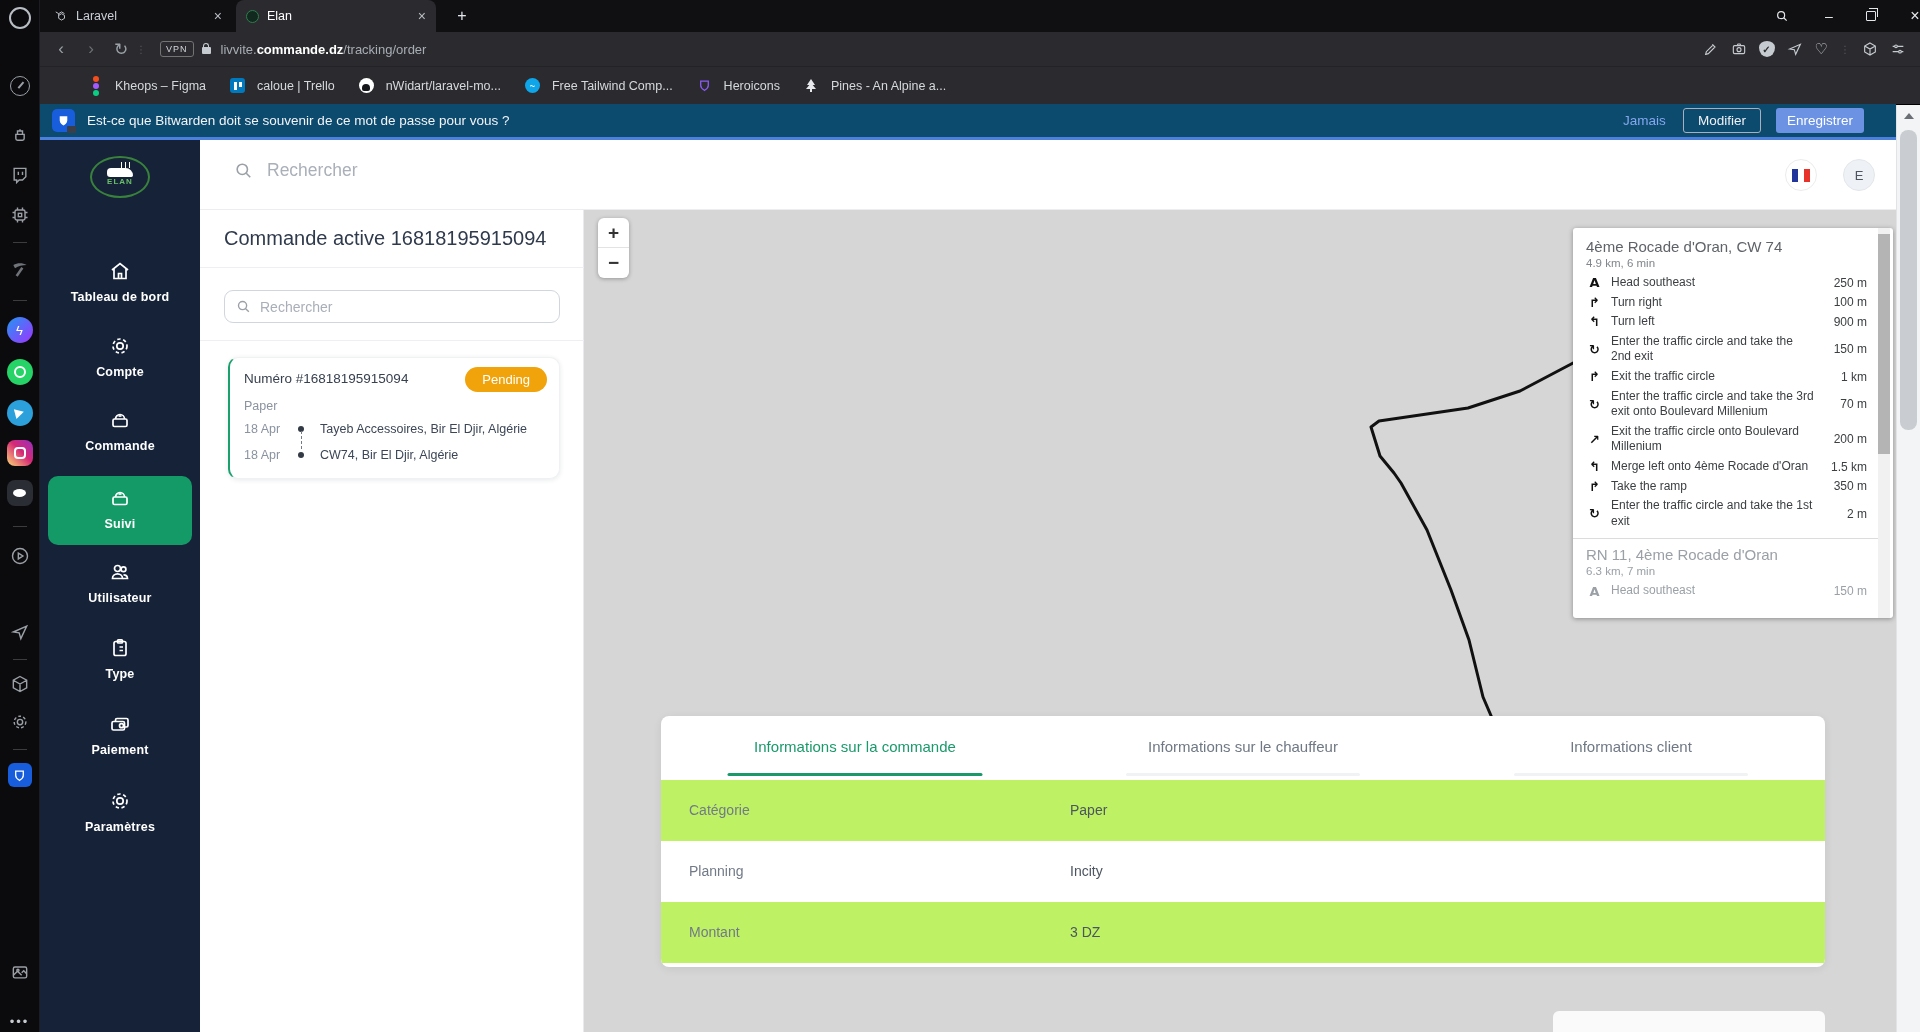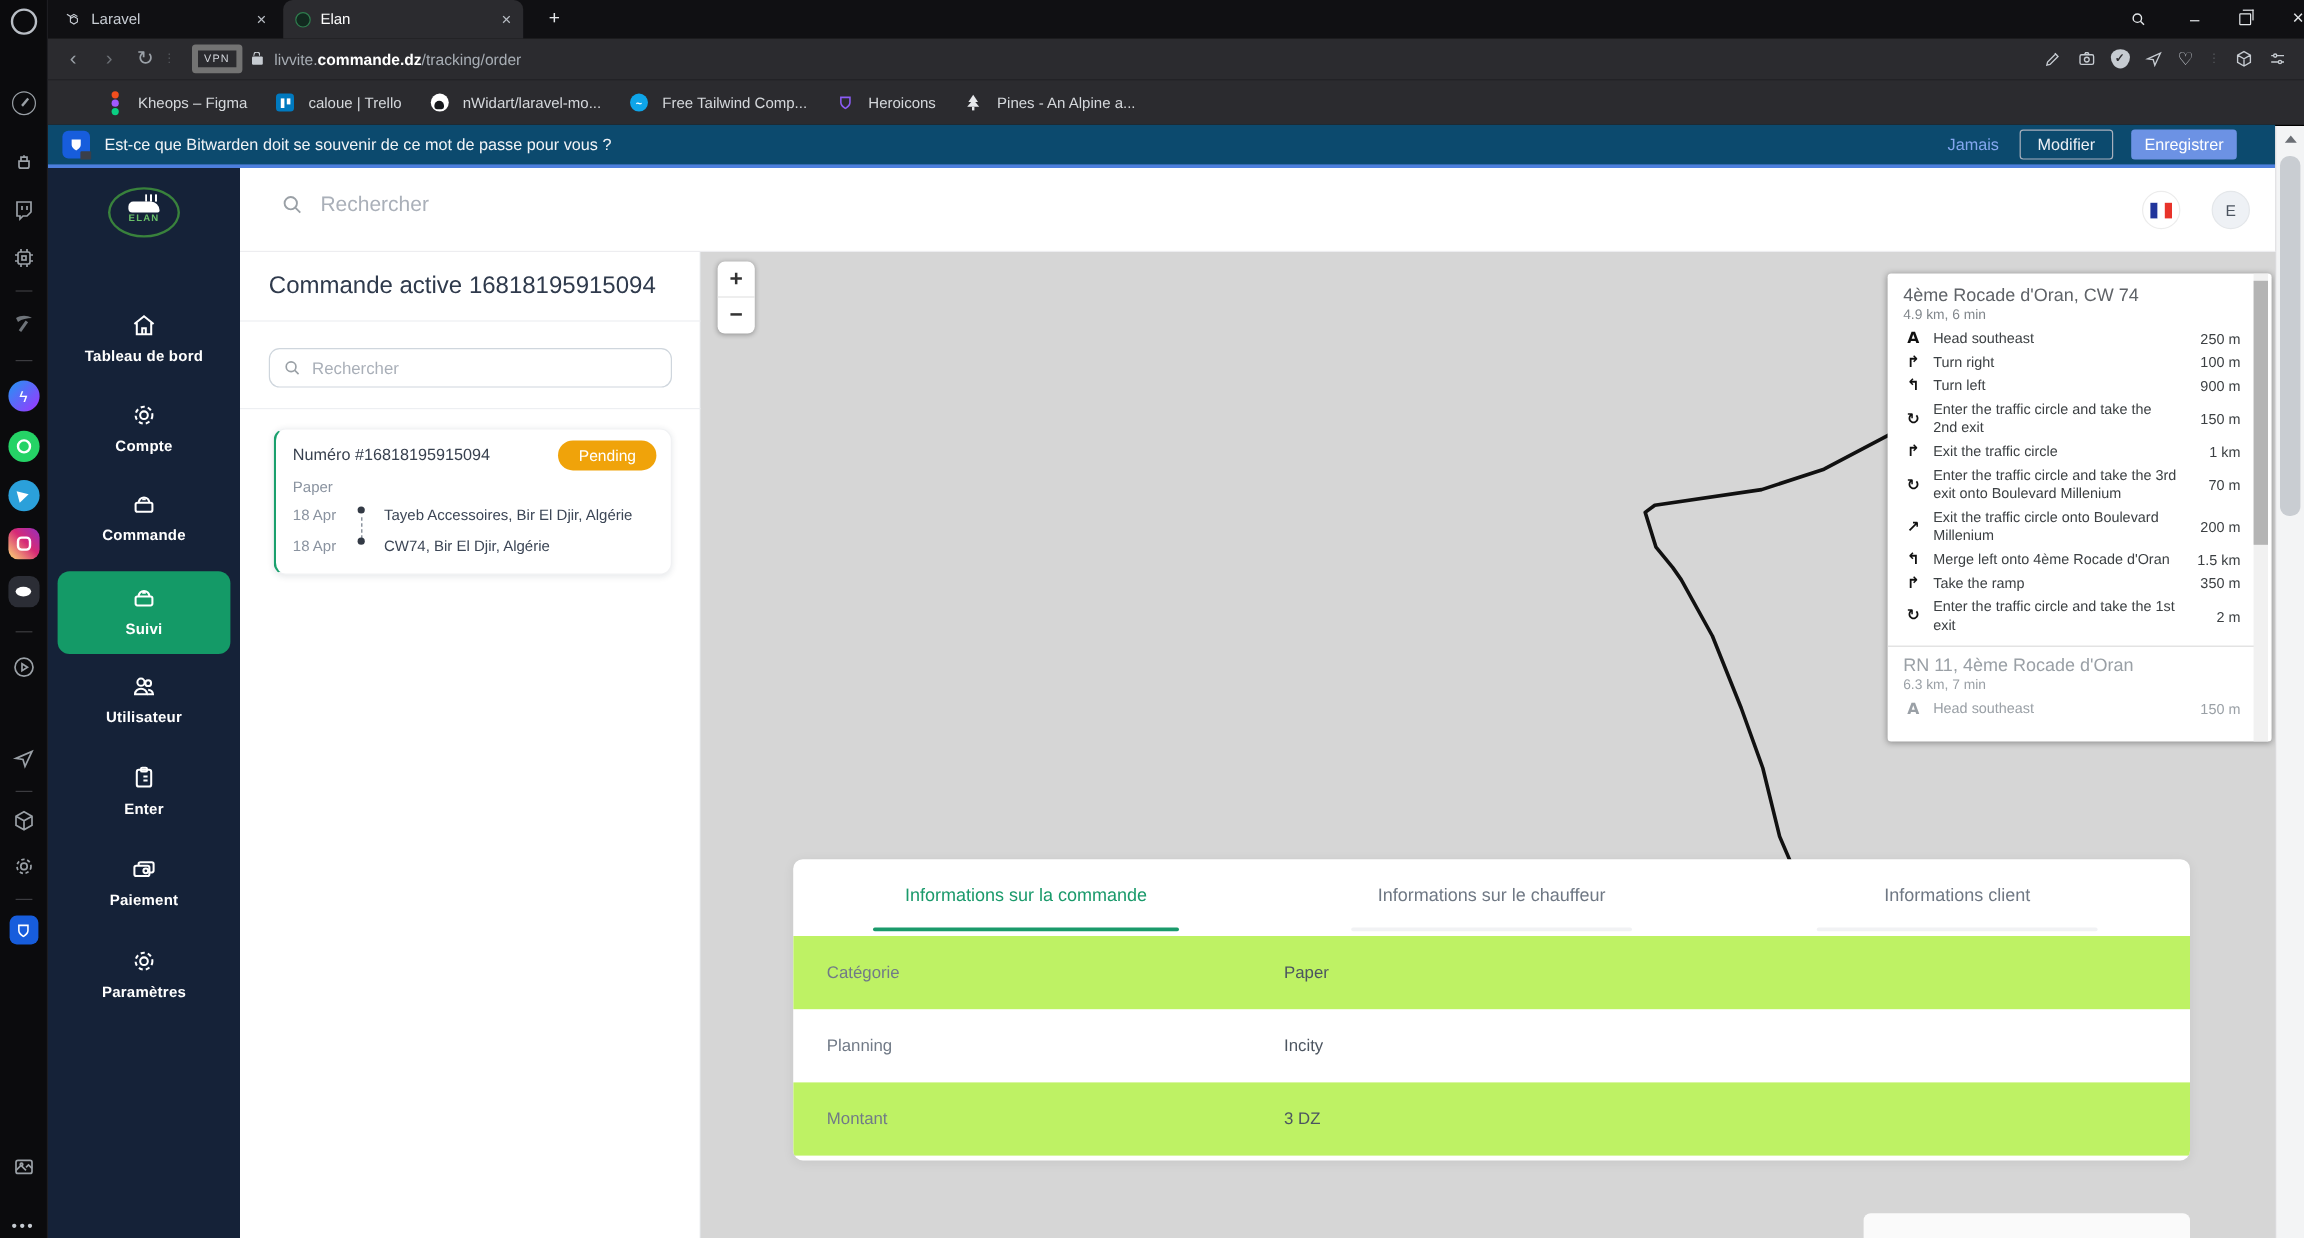--- a/index.html
+++ b/index.html
@@ -15,21 +15,21 @@
   .brand { width:26px; height:26px; border-radius:50%; display:flex; align-items:center; justify-content:center; color:#fff; font-size:13px; }
 
   
   #titlebar { left:40px; top:0; right:0; height:32px; background:#101013; }
   .tab { position:absolute; top:0; height:32px; display:flex; align-items:center; gap:8px; padding:0 10px; color:#c9ced5; font-size:12.5px; }
   .tab.active { background:#2b2b2f; border-radius:8px 8px 0 0; color:#fff; }
   .tab .tclose { color:#b9bec5; font-size:14px; margin-left:auto; }
   .winbtn { position:absolute; top:0; width:34px; height:32px; display:flex; align-items:center; justify-content:center; color:#e4e7ea; font-size:14px; }
   #toolbar { left:40px; top:32px; right:0; height:34px; background:#2b2b2f; display:flex; align-items:center; }
   .navg { color:#9ba1a8; font-size:17px; width:30px; text-align:center; }
-  #vpn-badge { border:5px solid #737373; border-radius:3px; color:#d2d5da; font-size:9px; letter-spacing:1px; padding:2px 5px; margin:0 8px 0 14px; }
+  #vpn-badge { border:1px solid #737373; border-radius:3px; color:#d2d5da; font-size:9px; letter-spacing:1px; padding:2px 5px; margin:0 8px 0 14px; }
   #url-text { font-size:13px; color:#a7adb4; margin-left:10px; }
   #url-text b { color:#fff; font-weight:700; }
   .tbi { color:#c6cbd1; margin:0 6px; }
   #bookmarks { left:40px; top:66px; right:0; height:38px; background:#2b2b2f; border-top:1px solid #232327; display:flex; align-items:center; gap:24px; padding-left:48px; }
   .bm { display:flex; align-items:flex-end; gap:12px; color:#d5d8dc; font-size:12.5px; white-space:nowrap; }
   .bmi { width:15px; height:15px; display:flex; align-items:center; justify-content:center; }
 
   
   #bitwarden-bar { left:40px; top:104px; width:1856px; height:36px; background:#0c4a6e; border-bottom:3px solid #4d7fdd; display:flex; align-items:center; }
   #bw-icon { width:23px; height:23px; background:#175ddc; border-radius:5px; margin:0 12px 0 12px; position:relative; display:flex; align-items:center; justify-content:center; }
@@ -68,21 +68,21 @@
   
   #orders-panel { left:200px; top:210px; width:384px; height:822px; background:#fff; border-right:1px solid #e8eaed; }
   #orders-title { position:absolute; left:24px; top:17px; font-size:20px; color:#2f3a4c; font-weight:500; }
   .hdiv { position:absolute; left:0; width:384px; height:1px; background:#edeff2; }
   #orders-search { position:absolute; left:24px; top:80px; width:336px; height:33px; border:1px solid #cfd6dd; border-radius:9px; display:flex; align-items:center; gap:9px; padding:0 11px; }
   #orders-search span { color:#a9afb8; font-size:14px; }
   #order-card { position:absolute; left:28px; top:147px; width:332px; height:122px; background:#fff; border:1px solid #f0f1f3; border-left:2px solid #1aa06d; border-radius:10px; box-shadow:0 1px 5px rgba(20,40,60,.10); }
   #oc-number { position:absolute; left:14px; top:13px; font-size:13.5px; color:#38414f; }
   #oc-badge { position:absolute; right:12px; top:9px; height:25px; line-height:25px; padding:0 17px; background:#f0a30a; border-radius:13px; color:#fff; font-size:13px; }
   #oc-cat { position:absolute; left:14px; top:41px; font-size:12.5px; color:#8a93a0; }
-  .oc-stop { position:absolute; left:14px; font-size:12.5px; color:#8a93a0; display:flex; }
+  .oc-stop { position:absolute; left:14px; font-size:12.5px; color:#8a93a0; display:flex; align-items:center; }
   .oc-stop .dt { width:48px; }
   .oc-dot { width:6px; height:6px; border-radius:50%; background:#333a45; margin:0 16px 0 6px; }
   .oc-loc { color:#3c4656; }
   #oc-dash { position:absolute; left:71px; top:73px; height:18px; border-left:1.5px dashed #707a88; }
 
   
   #map { left:584px; top:210px; width:1312px; height:822px; background:#d6d6d6; overflow:hidden; }
   #zoomctl { position:absolute; left:14px; top:8px; width:31px; background:#fff; border-radius:6px; box-shadow:0 1px 4px rgba(0,0,0,.3); }
   .zbtn { width:31px; height:30px; display:flex; align-items:center; justify-content:center; font-size:19px; font-weight:700; color:#333; }
   #zoom-in { border-bottom:1px solid #e3e3e3; }
@@ -400,21 +400,21 @@
         <path d="M14.8 18.5 h4.7 a4 3.8 0 0 0 -4-3.6"></path>
       </svg>
     <div class="lbl">Utilisateur</div>
   </div>
   <div class="nav" style="top:496px">
     <svg width="24" height="24" viewBox="0 0 24 24" fill="none" stroke="#fff" stroke-width="1.7">
         <rect x="6" y="5.5" width="12" height="14" rx="1.8"></rect>
         <rect x="9.5" y="3.8" width="5" height="3.2" rx="1"></rect>
         <path d="M9.3 11 h.01 M11.5 11 H15 M9.3 14.5 h.01 M11.5 14.5 H15"></path>
       </svg>
-    <div class="lbl">Enter</div>
+    <div class="lbl">Type</div>
   </div>
   <div class="nav" style="top:572px">
     <svg width="24" height="24" viewBox="0 0 24 24" fill="none" stroke="#fff" stroke-width="1.7">
         <rect x="7.5" y="6.5" width="12.5" height="8.5" rx="1.5"></rect>
         <rect x="4" y="9.5" width="12.5" height="8.5" rx="1.5" fill="#152238"></rect>
         <circle cx="13.5" cy="13.7" r="2"></circle>
       </svg>
     <div class="lbl">Paiement</div>
   </div>
   <div class="nav" style="top:649px">

